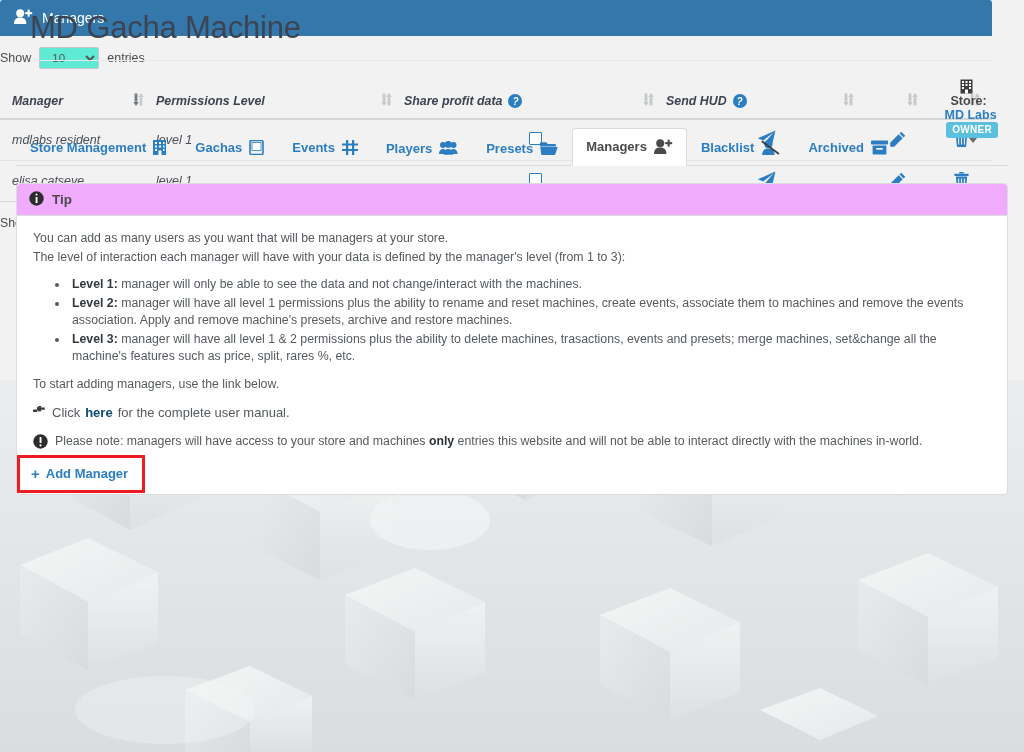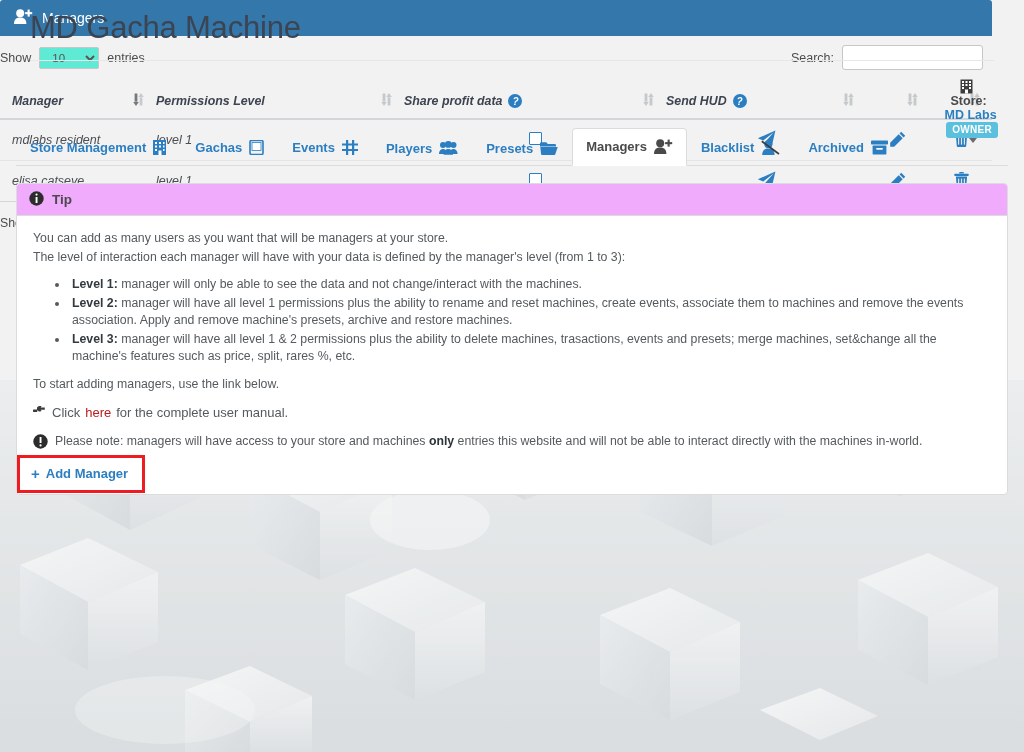--- a/index.html
+++ b/index.html
@@ -138,21 +138,21 @@
   }
   ul.level-list li {
     font-size: 12.3px; color: #555a5e;
     line-height: 1.38;
     margin-bottom: 2px;
     padding-left: 3px;
   }
   ul.level-list li b { color: #333a3f; }
   .tip-start { margin-top: 12px; font-size:12.3px; color:#555a5e;}
   .tip-click { margin-top: 13px; font-size:13px; color:#555a5e; display:flex; align-items:center; gap:5px;}
-  .tip-click a { color: #b91c1c; text-decoration: none; font-weight: 400;}
+  .tip-click a { color: #0c4a6e; text-decoration: none; font-weight: 700;}
   .tip-note { margin-top: 14px; font-size:12.3px; color:#555a5e; display:flex; align-items:flex-start; gap:7px;}
   .tip-note b { color:#2c3338; }
 
   
   .addmgr-wrap {
     position: absolute;
     left: 17px; top: 455px;
     border: 3px solid #ee1b22;
     padding: 0;
     z-index: 8;
@@ -602,24 +602,20 @@
       <span>Managers</span>
     </div>
 
     <div class="table-controls">
       <div class="show-entries">
         <span>Show</span>
         <select class="show-select">
           <option selected="">10</option><option>25</option><option>50</option><option>100</option>
         </select>
         <span>entries</span>
-      </div>
-      <div class="search-wrap">
-        <span>Search:</span>
-        <input class="search-input" type="text" value="" style="">
       </div>
     </div>
 
     <table class="mgr-table">
       <thead>
         <tr>
           <th class="col-manager">
             <div class="th-inner">
               <span class="th-label">
                   <span>Manager</span>

